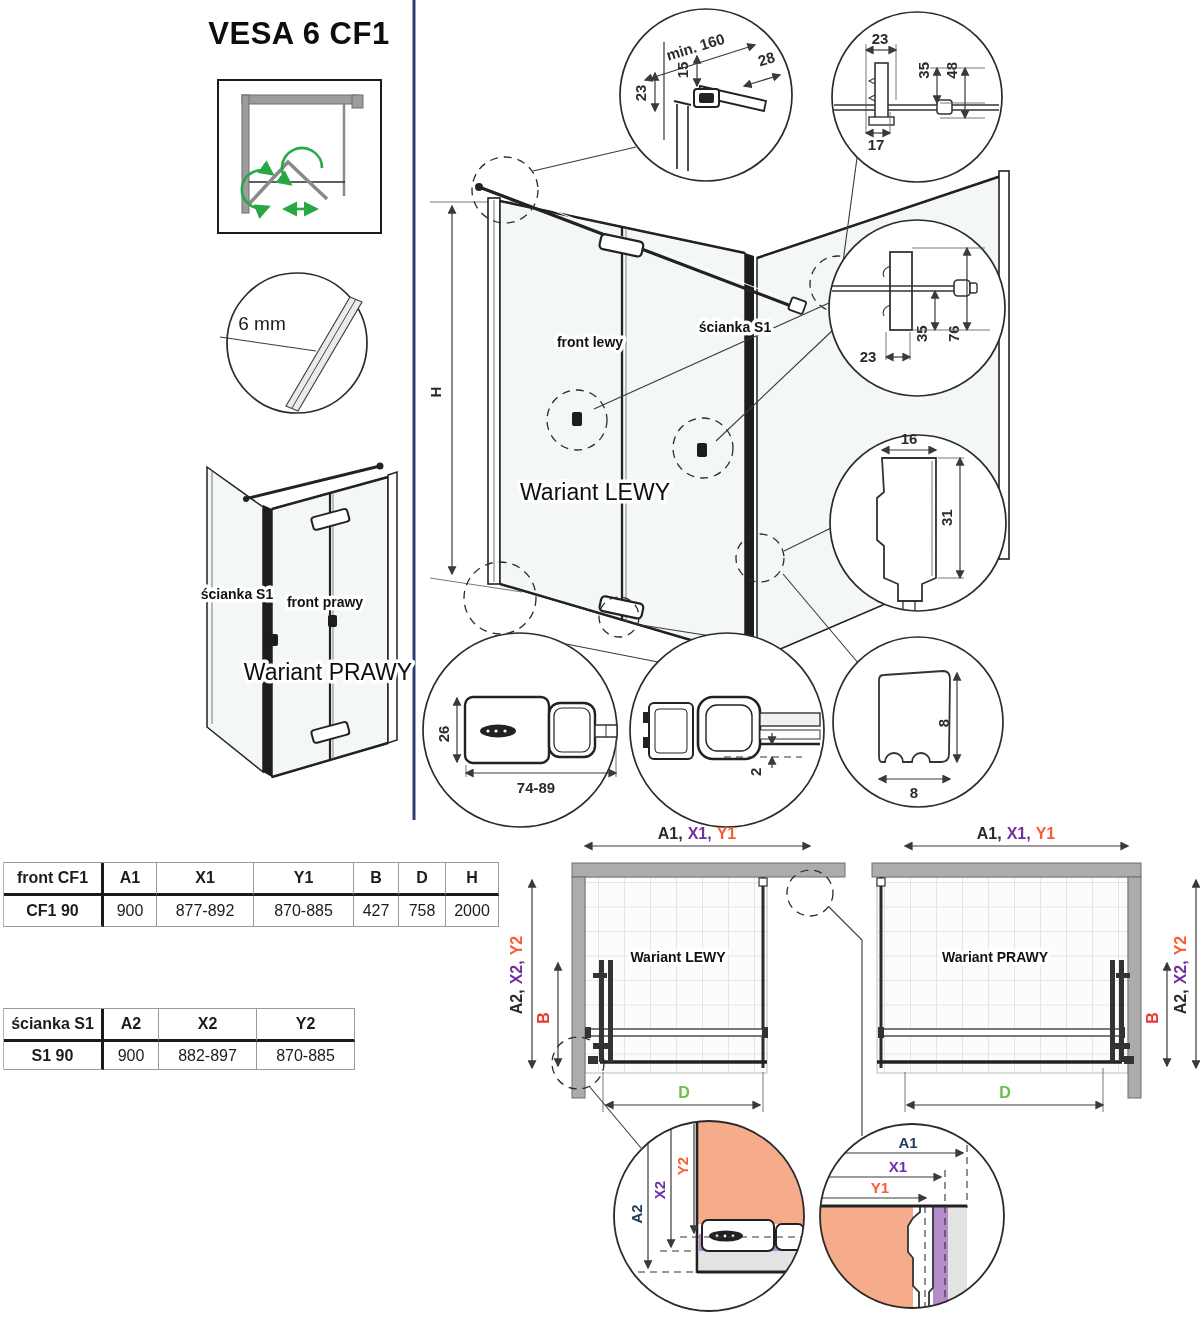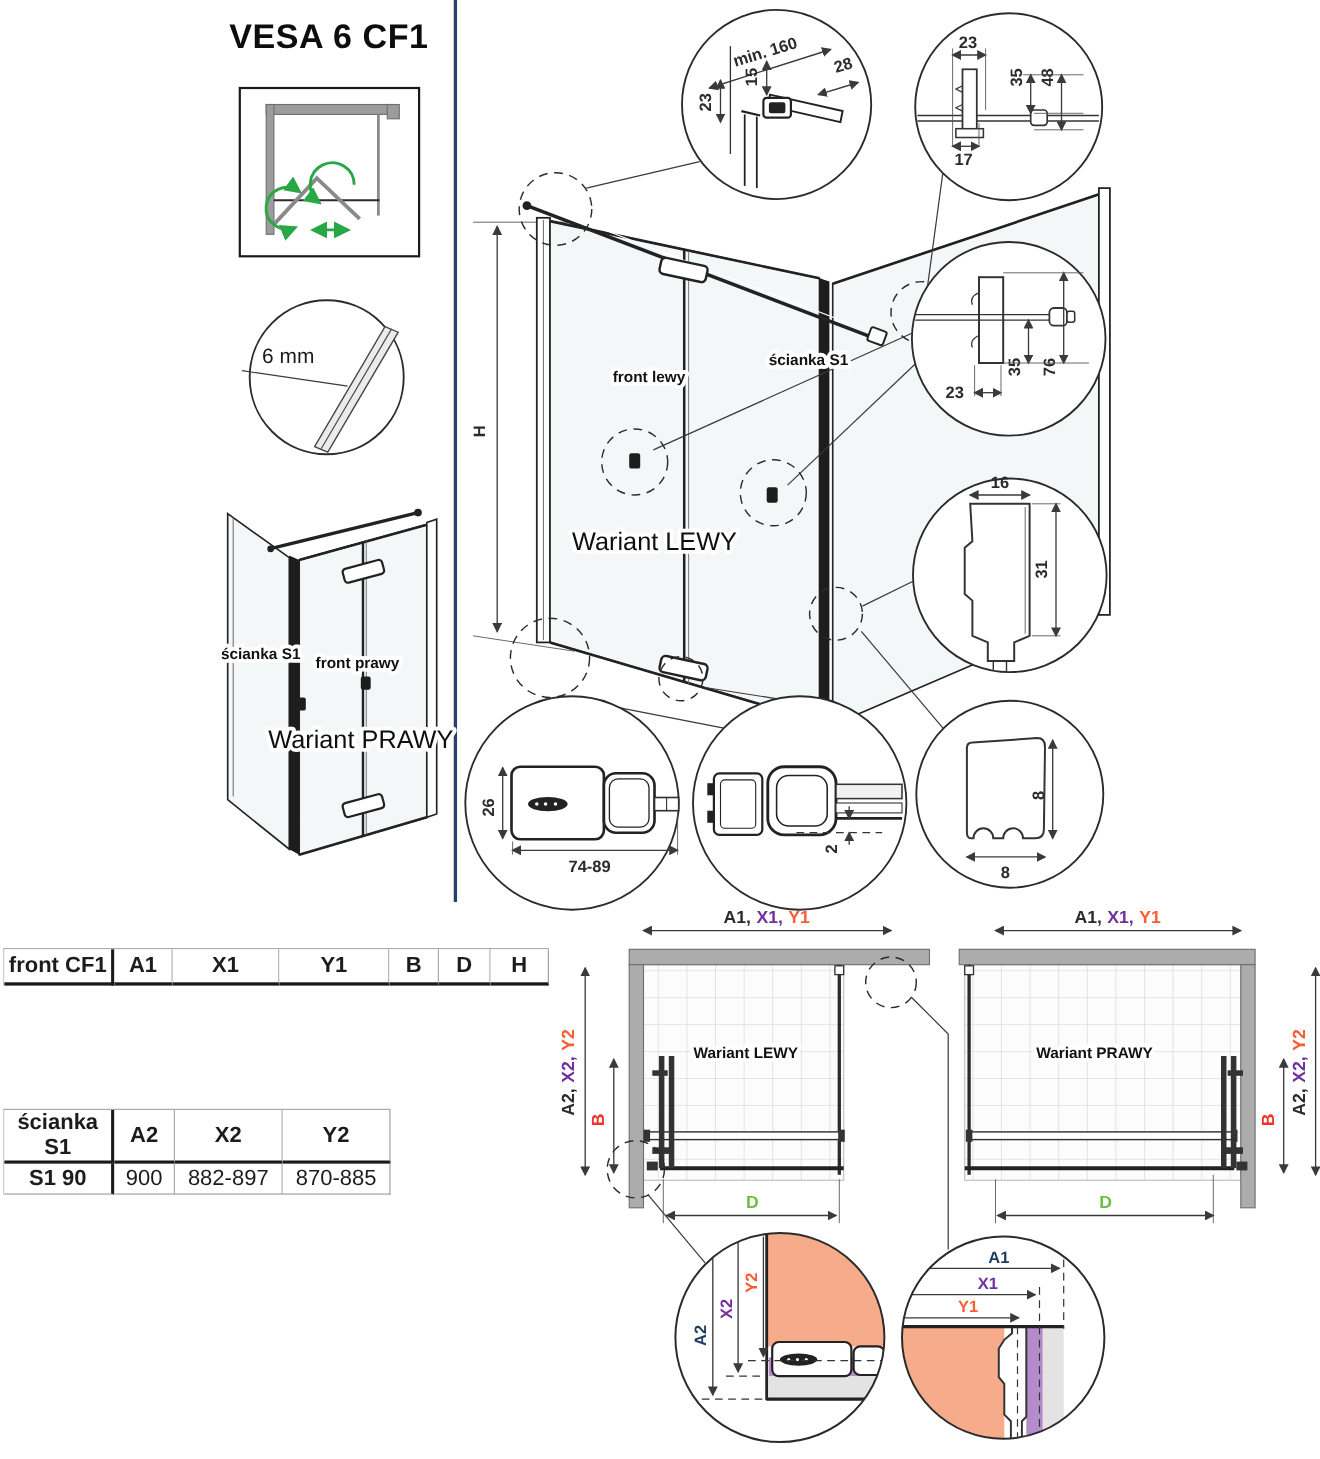--- a/index.html
+++ b/index.html
@@ -2,21 +2,21 @@
 <html><head>
 <meta charset="utf-8">
 <style>
   html,body{margin:0;padding:0;background:#fff;}
   #stage{position:relative;width:1200px;height:1326px;background:#fff;overflow:hidden;
          font-family:"Liberation Sans",sans-serif;color:#111;}
   #stage svg{position:absolute;left:0;top:0;}
   .page-title{position:absolute;left:183px;top:16px;width:232px;text-align:center;
       font-size:31px;font-weight:700;letter-spacing:.5px;color:#0d0d0d;}
   
-  table.dim{position:absolute;border-collapse:separate;border-spacing:0;font-size:20px;
+  table.dim{position:absolute;border-collapse:separate;border-spacing:0;font-size:16px;
       border-top:1px solid #9a9a9a;border-left:1px solid #b5b5b5;}
   table.dim th,table.dim td{border-right:1px solid #9a9a9a;border-bottom:1px solid #9a9a9a;
       text-align:center;padding:0 4px;height:30px;background:#fff;color:#1c1c1c;}
   table.dim thead th{font-weight:700;border-bottom:3px solid #1a1a1a;}
   table.dim td:first-child,table.dim th:first-child{border-right:3px solid #1a1a1a;font-weight:700;}
   table.dim tr.shade td{background:#DBDBDB;}
   #front-table{left:3px;top:862px;}
   #wall-table{left:3px;top:1008px;}
   #wall-table td{height:27px;}
   .c-a{color:#333;} .c-x{color:#7030A0;} .c-y{color:#FB5D33;} .c-b{color:#F0342F;} .c-g{color:#6CBE45;}
@@ -57,20 +57,29 @@
    <th>front CF1</th>
    <th class="c-a">A1</th>
    <th class="c-x">X1</th>
    <th class="c-y">Y1</th>
    <th class="c-b">B</th>
    <th class="c-g">D</th>
    <th class="c-a">H</th>
  </tr>
       </thead>
  <tbody>
+  <tr>
+   <td>CF1 90</td>
+          <td>900</td>
+          <td>877-892</td>
+          <td>870-885</td>
+          <td>427</td>
+          <td>758</td>
+          <td>2000</td>
+        </tr>
  </tbody>
 </table>
 
 <table class="dim" id="wall-table">
  <colgroup>
         <col style="width:100px">
         <col style="width:55px">
         <col style="width:98px">
         <col style="width:98px">
       </colgroup>

